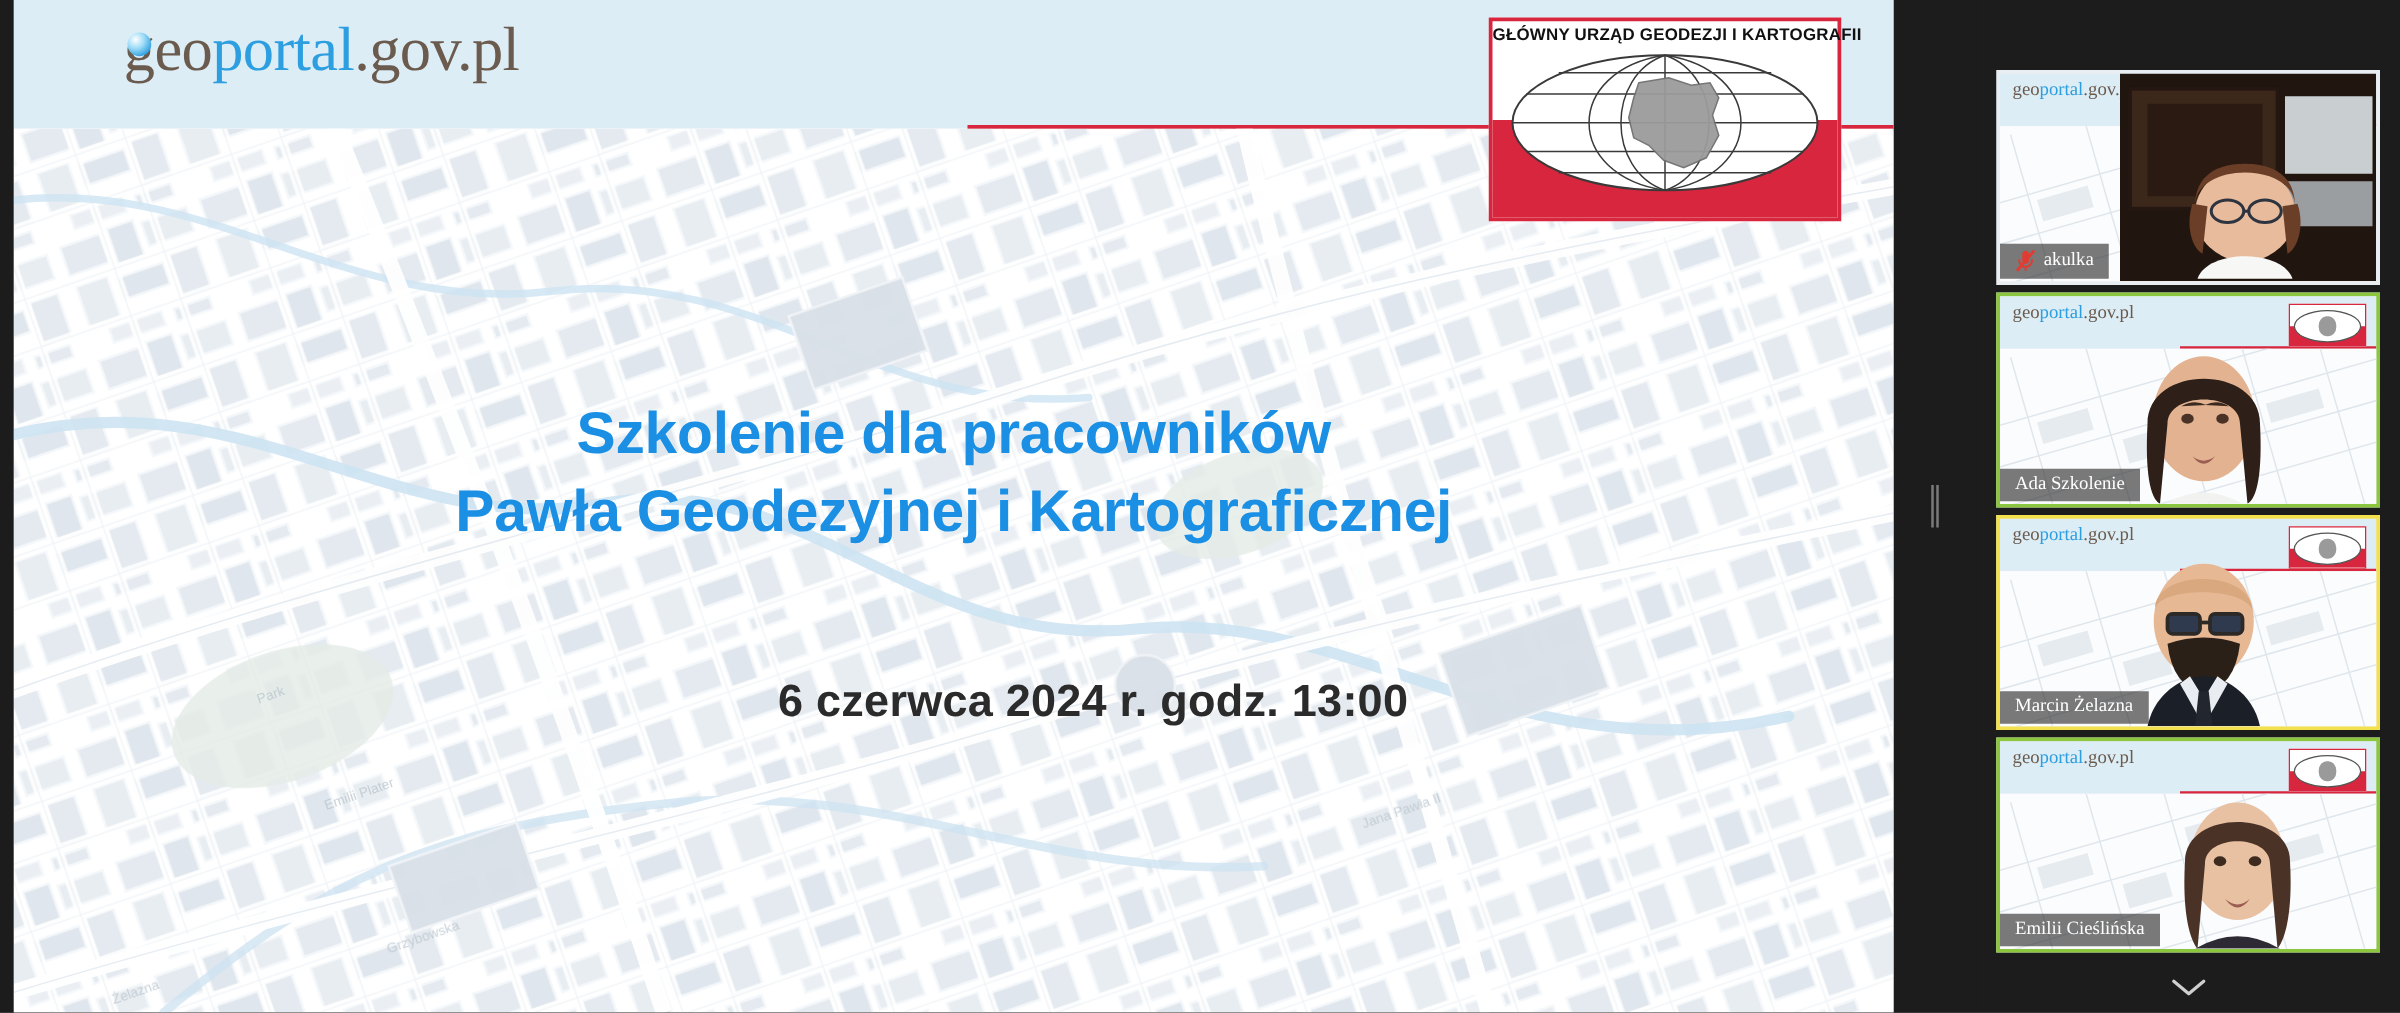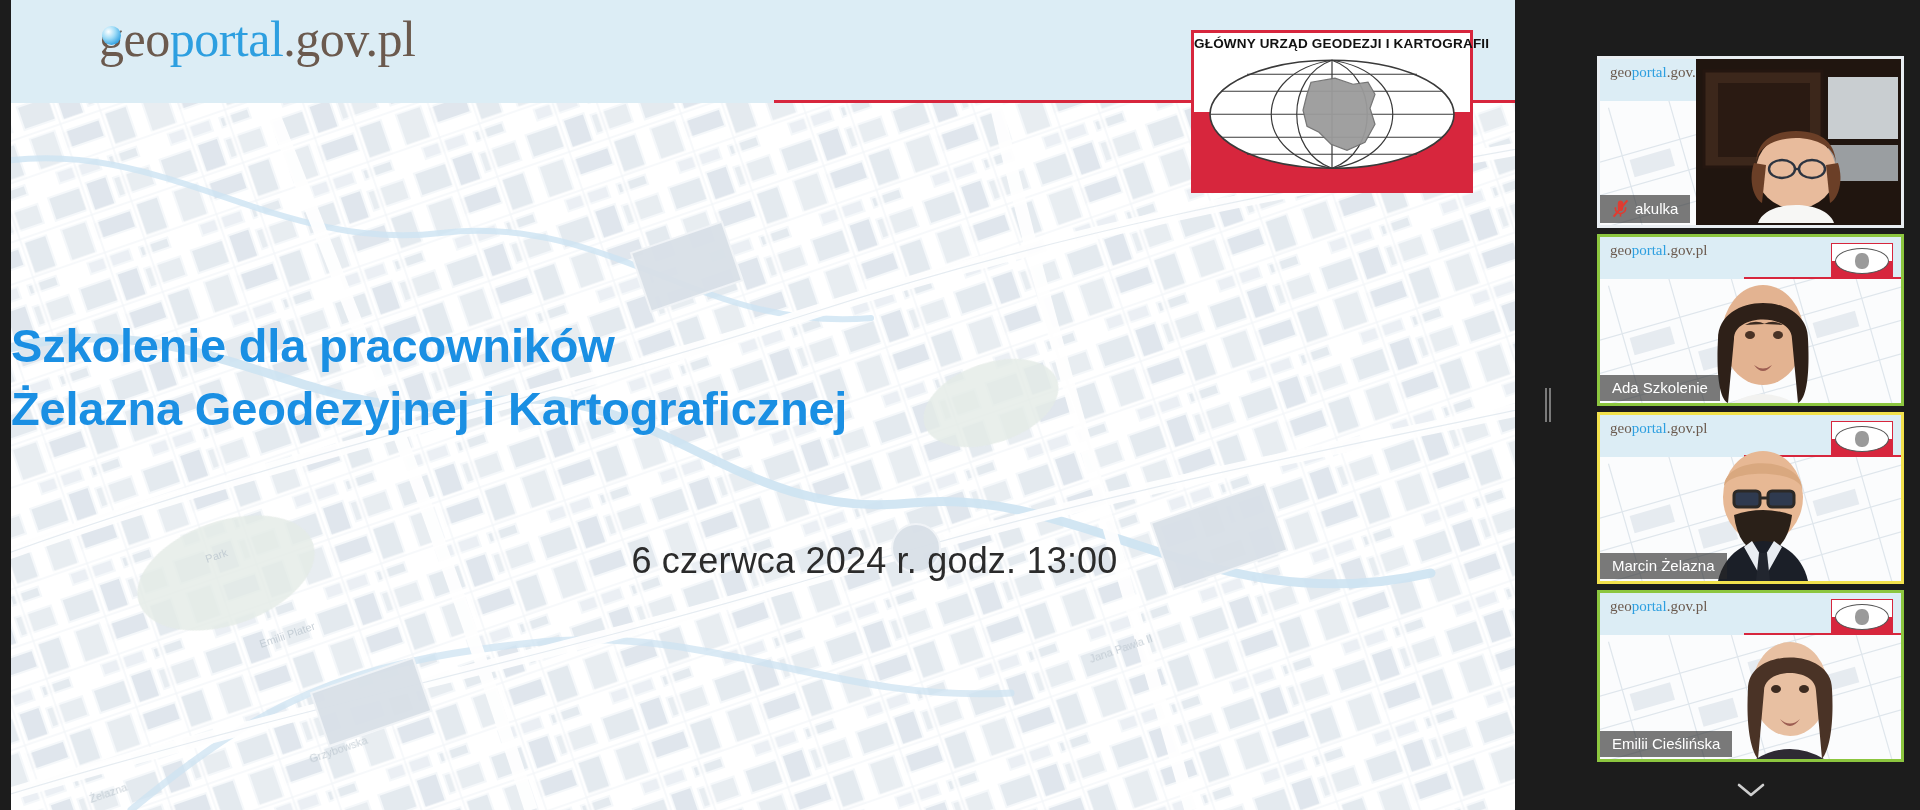--- a/index.html
+++ b/index.html
@@ -44,21 +44,21 @@
   .wordmark .w-rest { color: #6b5a4e; }
   .wordmark .globe-dot {
     position: absolute; left: 3px; top: 16px; width: 19px; height: 19px;
     border-radius: 50%;
     background: radial-gradient(circle at 34% 30%, #ffffff 0%, #9fdcf7 38%, #2d9fe0 78%, #1b7bb5 100%);
   }
 
   
   .gugik {
     position: absolute; left: 1180px; top: 14px; width: 282px; height: 163px;
-    border: 3px solid #d7263d; background: #fff; margin-top: 16px;
+    border: 3px solid #d7263d; background: #fff;
   }
   .gugik-title {
     position: absolute; left: 0; top: 3px; width: 100%;
     text-align: center; font-size: 13.5px; font-weight: bold;
     letter-spacing: 0.2px; color: #111; white-space: nowrap;
   }
   .gugik-red {
     position: absolute; left: 0; bottom: 0; width: 100%; height: 50%;
     background: #d7263d;
   }
@@ -67,29 +67,29 @@
     width: 250px; height: 112px;
   }
 
   
   .map-bg { position: absolute; left: 0; top: 103px; width: 1504px; height: 707px; background: #fdfdfd; }
   .map-bg svg { display: block; }
 
   
   .slide-title {
     position: absolute; left: 0; top: 315px; width: 1504px;
-    text-align: left; color: #1a8fe3;
+    text-align: center; color: #1a8fe3;
     font-size: 47px; font-weight: bold; line-height: 1.33;
     letter-spacing: -0.2px;
     text-shadow: 0 0 1px rgba(255,255,255,.85);
   }
   .slide-date {
     position: absolute; left: 0; top: 540px; width: 1727px;
     text-align: center; color: #2b2b2b;
-    font-size: 36px; font-weight: normal; letter-spacing: 0.2px;
+    font-size: 36px; font-weight: bold; letter-spacing: 0.2px;
   }
 
   
   .divider {
     position: absolute; left: 1515px; top: 0; width: 66px; height: 810px;
     background: #1c1c1c; cursor: col-resize;
   }
   .divider .grip {
     position: absolute; left: 50%; top: 50%; transform: translate(-50%,-50%);
     width: 8px; height: 34px;
@@ -142,21 +142,21 @@
   }
   .mini-map { position: absolute; left: 0; top: 42px; right: 0; bottom: 0; background: #fbfcfd; }
 
   
   .person { position: absolute; bottom: 0; }
   .tile-name {
     position: absolute; left: 0; bottom: 2px;
     background: rgba(40,40,40,.62); color: #fff;
     font-size: 15px; padding: 4px 12px 5px 12px;
     max-width: 88%; white-space: nowrap; overflow: hidden;
-    display: flex; align-items: center; gap: 6px;
+    display: flex; align-items: center; gap: 6px; font-family: Liberation Serif, serif;
   }
   .mic-muted { width: 17px; height: 19px; flex: 0 0 auto; }
 
   .strip-scroll {
     position: absolute; left: 16px; bottom: 0; width: 307px; height: 40px;
     display: flex; align-items: center; justify-content: center;
     cursor: pointer;
   }
   .strip-scroll svg { width: 30px; height: 18px; }
 </style>
@@ -256,21 +256,21 @@
             <path d="M14 79 H236"></path>
             <path d="M40 16 H210"></path>
             <path d="M40 96 H210"></path>
           </g>
           <path d="M104 24 L128 20 L146 26 L161 24 L168 36 L163 50 L168 66 L158 84 L140 92 L124 86 L112 74 L100 68 L96 52 L100 36 Z" fill="#9b9b9b" stroke="#6f6f6f" stroke-width="1.2" opacity=".95"></path>
         </svg>
       </div>
 
       <div class="slide-title">
         <div>Szkolenie dla pracowników</div>
-        <div>Żelazna Geodezyjnej i Kartograficznej</div>
+        <div>Pawła Geodezyjnej i Kartograficznej</div>
       </div>
       <div class="slide-date">6 czerwca 2024 r. godz. 13:00</div>
 
     </div>
   </div>
 
   <div class="divider">
     <span class="grip">
         <i></i>
         <i></i>

